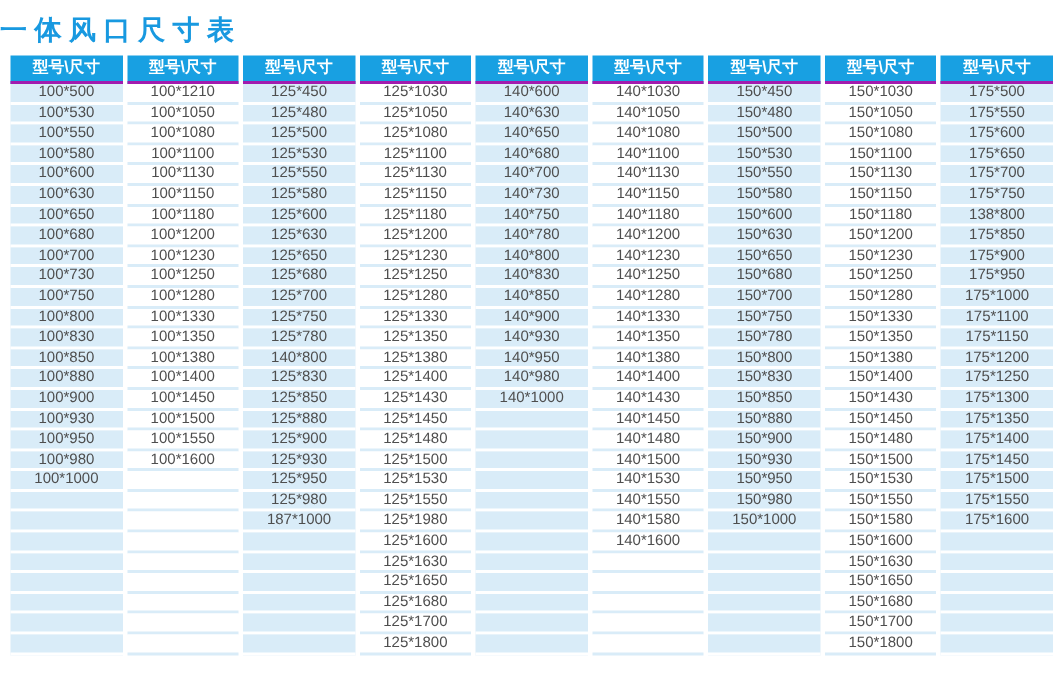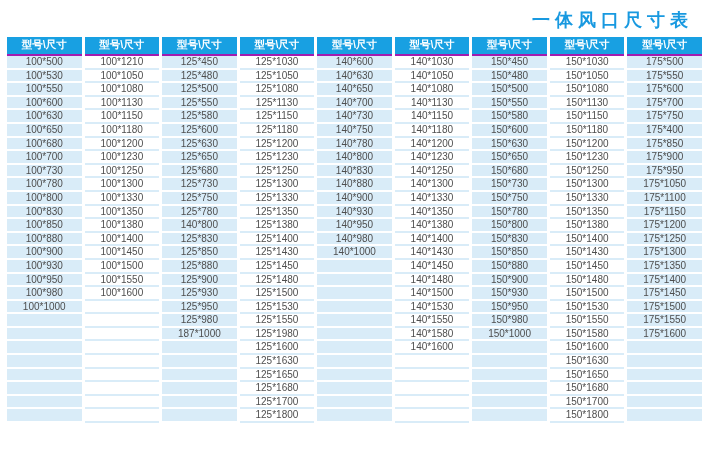--- a/index.html
+++ b/index.html
@@ -9,22 +9,22 @@
     --alt-line:#d9ecf8;
     --cell-text:#4e4e4e;
   }
   html,body{margin:0;padding:0;}
   body{
     width:709px;height:466px;background:#ffffff;
     font-family:"Liberation Sans",sans-serif;
     overflow:hidden;
   }
   .page-title{
-    text-align:right;
-    margin:8px 16px 5px 0;
+    text-align:left;
+    margin:8px 4px 5px 0;
     font-size:18px;
     font-weight:bold;
     letter-spacing:5px;
     color:var(--title-color);
   }
   table.size-table{
     table-layout:fixed;
     border-collapse:separate;
     border-spacing:3px 0;
     width:701px;
@@ -108,20 +108,31 @@
         <td class="plain">100*1080</td>
         <td class="alt">125*500</td>
         <td class="plain">125*1080</td>
         <td class="alt">140*650</td>
         <td class="plain">140*1080</td>
         <td class="alt">150*500</td>
         <td class="plain">150*1080</td>
         <td class="alt">175*600</td>
       </tr>
       <tr>
+        <td class="alt">100*580</td>
+        <td class="plain">100*1100</td>
+        <td class="alt">125*530</td>
+        <td class="plain">125*1100</td>
+        <td class="alt">140*680</td>
+        <td class="plain">140*1100</td>
+        <td class="alt">150*530</td>
+        <td class="plain">150*1100</td>
+        <td class="alt">175*650</td>
+      </tr>
+      <tr>
         <td class="alt">100*600</td>
         <td class="plain">100*1130</td>
         <td class="alt">125*550</td>
         <td class="plain">125*1130</td>
         <td class="alt">140*700</td>
         <td class="plain">140*1130</td>
         <td class="alt">150*550</td>
         <td class="plain">150*1130</td>
         <td class="alt">175*700</td>
       </tr>
@@ -138,21 +149,21 @@
       </tr>
       <tr>
         <td class="alt">100*650</td>
         <td class="plain">100*1180</td>
         <td class="alt">125*600</td>
         <td class="plain">125*1180</td>
         <td class="alt">140*750</td>
         <td class="plain">140*1180</td>
         <td class="alt">150*600</td>
         <td class="plain">150*1180</td>
-        <td class="alt">175*400</td>
+        <td class="alt">138*800</td>
       </tr>
       <tr>
         <td class="alt">100*680</td>
         <td class="plain">100*1200</td>
         <td class="alt">125*630</td>
         <td class="plain">125*1200</td>
         <td class="alt">140*780</td>
         <td class="plain">140*1200</td>
         <td class="alt">150*630</td>
         <td class="plain">150*1200</td>
@@ -174,29 +185,29 @@
         <td class="plain">100*1250</td>
         <td class="alt">125*680</td>
         <td class="plain">125*1250</td>
         <td class="alt">140*830</td>
         <td class="plain">140*1250</td>
         <td class="alt">150*680</td>
         <td class="plain">150*1250</td>
         <td class="alt">175*950</td>
       </tr>
       <tr>
-        <td class="alt">100*780</td>
-        <td class="plain">100*1300</td>
-        <td class="alt">125*730</td>
-        <td class="plain">125*1300</td>
-        <td class="alt">140*880</td>
-        <td class="plain">140*1300</td>
-        <td class="alt">150*730</td>
-        <td class="plain">150*1300</td>
-        <td class="alt">175*1050</td>
+        <td class="alt">100*750</td>
+        <td class="plain">100*1280</td>
+        <td class="alt">125*700</td>
+        <td class="plain">125*1280</td>
+        <td class="alt">140*850</td>
+        <td class="plain">140*1280</td>
+        <td class="alt">150*700</td>
+        <td class="plain">150*1280</td>
+        <td class="alt">175*1000</td>
       </tr>
       <tr>
         <td class="alt">100*800</td>
         <td class="plain">100*1330</td>
         <td class="alt">125*750</td>
         <td class="plain">125*1330</td>
         <td class="alt">140*900</td>
         <td class="plain">140*1330</td>
         <td class="alt">150*750</td>
         <td class="plain">150*1330</td>

